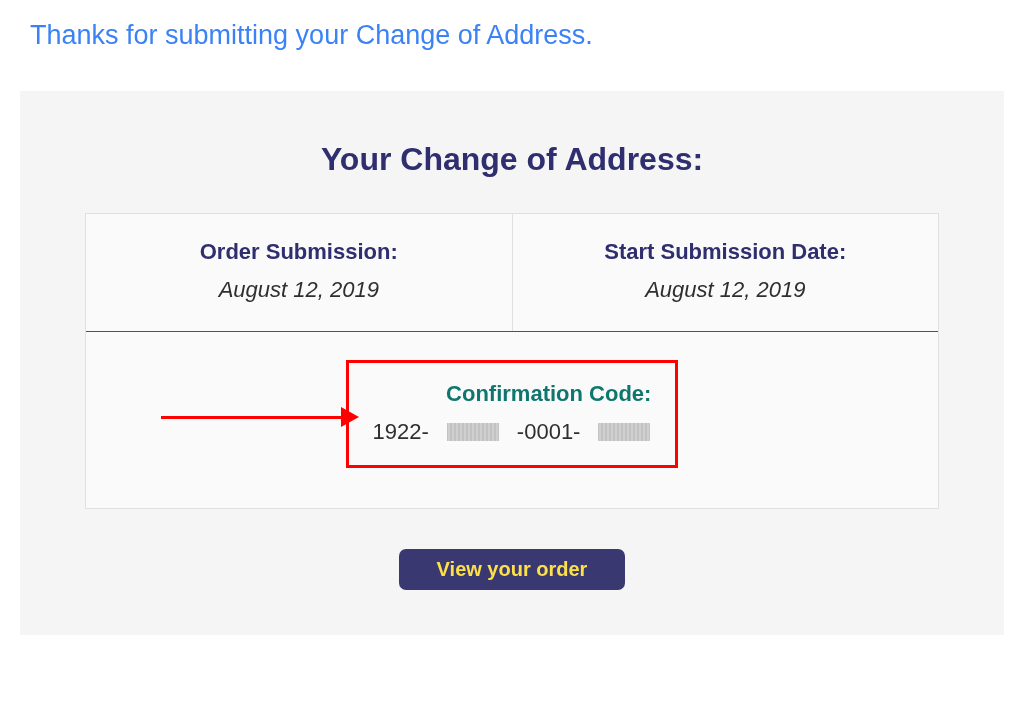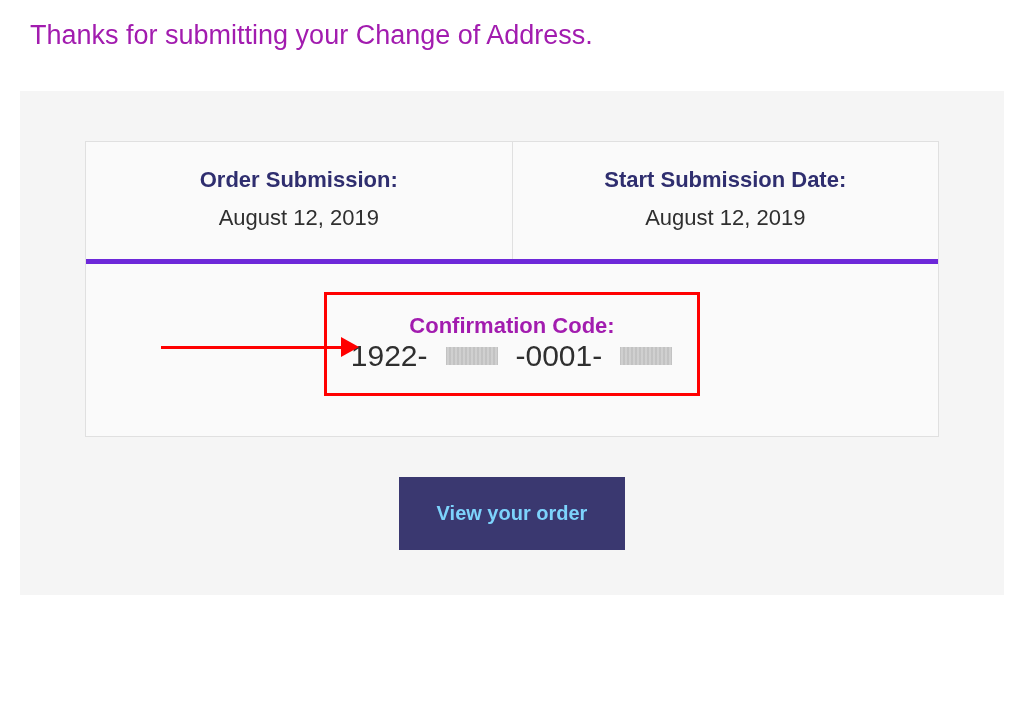--- a/index.html
+++ b/index.html
@@ -3,21 +3,21 @@
   <meta charset="utf-8">
   <style>
     * { box-sizing: border-box; margin: 0; padding: 0; }
     body {
       font-family: -apple-system, BlinkMacSystemFont, "Segoe UI", Helvetica, Arial, sans-serif;
       background: #ffffff;
       width: 1024px;
       position: relative;
     }
     .thanks-text {
-      color: #a21caf;
+      color: #3b82f6;
       font-size: 27px;
       font-weight: 400;
       padding: 20px 30px 10px 30px;
     }
     .card {
       background: #f5f5f5;
       margin: 30px 20px 0 20px;
       padding: 50px 65px 10px 65px;
       position: relative;
     }
@@ -27,61 +27,64 @@
       font-weight: 700;
       text-align: center;
       margin-bottom: 35px;
     }
     .info-table {
       border: 1px solid #e0e0e0;
       background: #fafafa;
     }
     .info-row-top {
       display: flex;
-      border-bottom: 5px solid #6d28d9;
+      border-bottom: 1px solid #6d28d9;
     }
     .info-cell {
       flex: 1;
       text-align: center;
       padding: 25px 10px 28px 10px;
     }
     .info-cell:first-child {
       border-right: 1px solid #e0e0e0;
     }
     .cell-label {
       color: #2f2e6f;
       font-size: 22px;
       font-weight: 700;
       margin-bottom: 12px;
     }
     .cell-value {
       color: #2f2f2f;
       font-size: 22px;
       font-weight: 400;
+      font-style: italic;
     }
     .info-row-bottom {
       padding: 28px 10px 40px 10px;
       display: flex;
       justify-content: center;
       position: relative;
     }
     .conf-box {
       border: 3px solid #ff0000;
       padding: 18px 24px 20px 24px;
       text-align: center;
       display: inline-block;
     }
     .conf-label {
-      color: #a21caf;
+      color: #0f766e;
       font-size: 22px;
       font-weight: 700;
+      margin-bottom: 12px;
+      text-align: right;
     }
     .conf-value {
       color: #2f2f2f;
-      font-size: 30px;
+      font-size: 22px;
       font-weight: 400;
       display: flex;
       align-items: center;
       justify-content: space-between;
       gap: 17px;
     }
     .redacted {
       display: inline-block;
       height: 18px;
       background: linear-gradient(90deg, #bcbcbc 0%, #d6d6d6 25%, #bcbcbc 50%, #d6d6d6 75%, #bcbcbc 100%);
@@ -111,42 +114,43 @@
       border-bottom: 10px solid transparent;
       border-left: 18px solid #ff0000;
     }
     .btn-wrap {
       text-align: center;
       margin-top: 40px;
       margin-bottom: 35px;
     }
     .view-btn {
       background: #3a3870;
-      color: #7dd3fc;
+      color: #fde047;
       font-size: 20px;
       font-weight: 700;
       border: none;
-      border-radius: 0;
-      padding: 25px 38px;
+      border-radius: 7px;
+      padding: 9px 38px;
       cursor: pointer;
     }
     .footer-text {
       text-align: center;
       color: #353535;
       font-size: 18px;
       line-height: 1.6;
       padding: 0 40px;
     }
   </style>
 </head>
 <body>
 
 <div class="thanks-text">Thanks for submitting your Change of Address.</div>
 
 <div class="card">
+  <div class="card-title">Your Change of Address:</div>
 
   <div class="info-table">
     <div class="info-row-top">
       <div class="info-cell">
         <div class="cell-label">Order Submission:</div>
         <div class="cell-value">August 12, 2019</div>
       </div>
       <div class="info-cell">
         <div class="cell-label">Start Submission Date:</div>
         <div class="cell-value">August 12, 2019</div>

